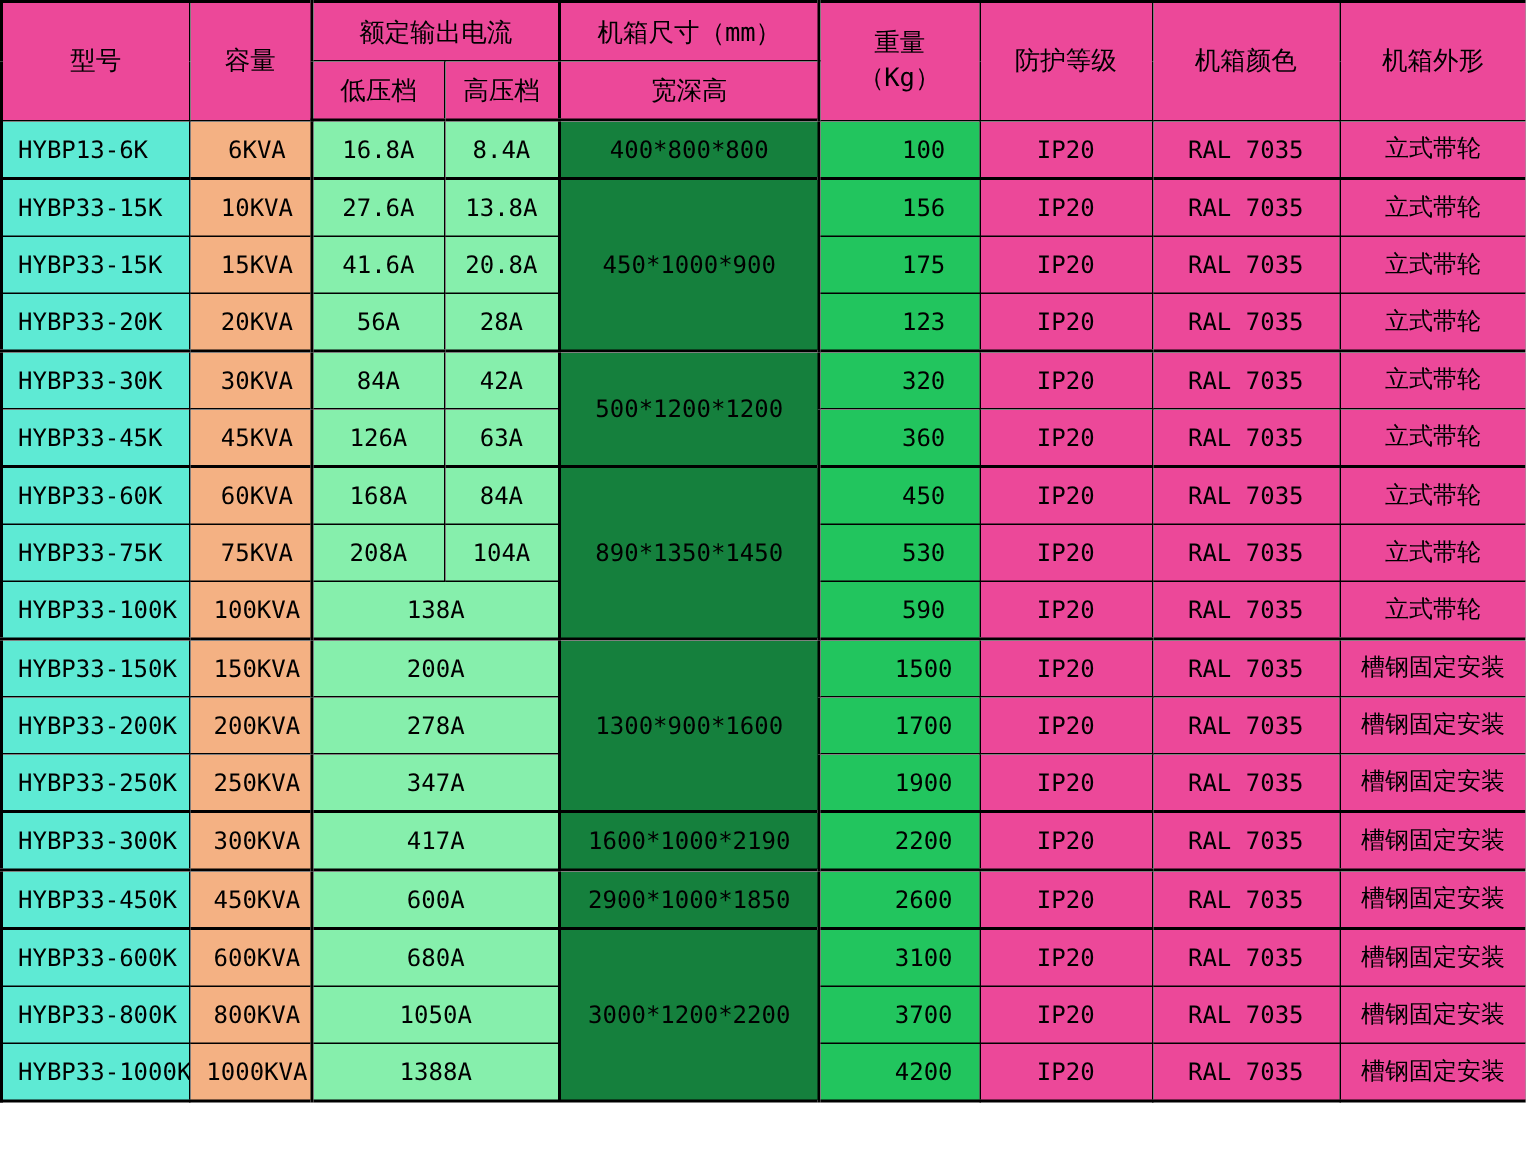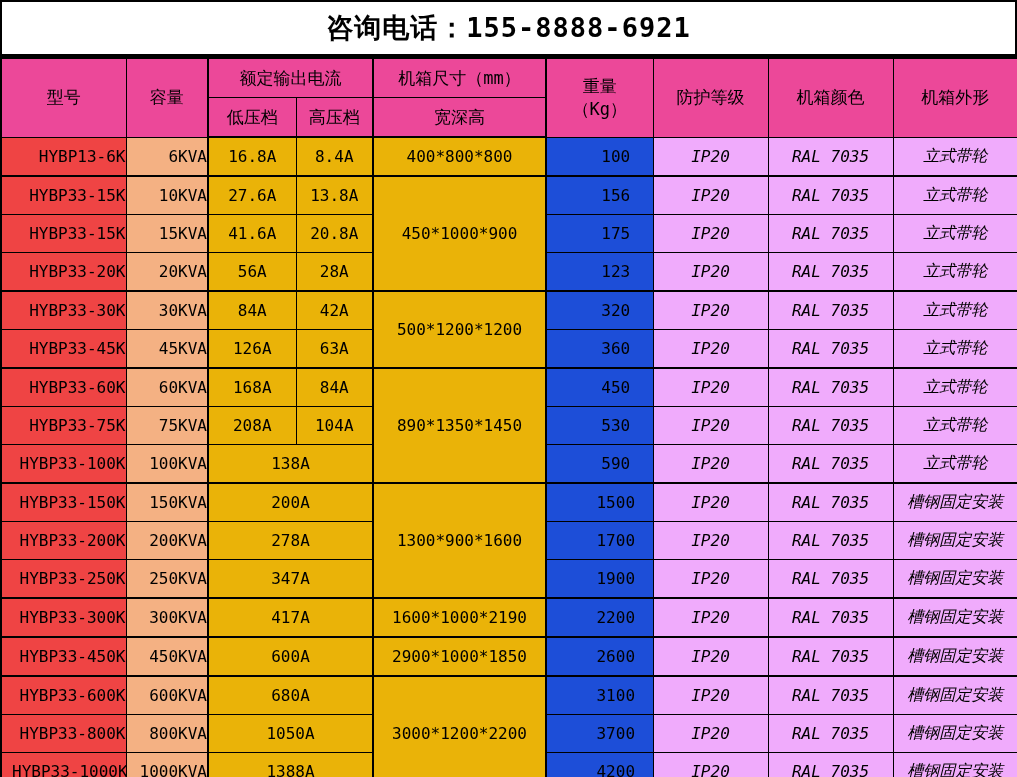--- a/index.html
+++ b/index.html
@@ -50,45 +50,42 @@
     background: #ec4899;
     font-size: 17px;
     height: 38px;
   }
   thead tr.hrow2 th { border-bottom-width: 2px; }
   tbody td {
     font-size: 16px;
     height: 37px;
   }
   .c-model {
-    background: #ef4444;
-    text-align: right;
+    background: #5eead4;
+    text-align: left;
     padding-left: 10px;
   }
   .c-cap {
     background: #F4B183;
-    text-align: right;
+    text-align: center;
     padding-left: 9px;
   }
-  .c-cur  { background: #eab308; }
-  .c-dim  { background: #eab308; }
-  .c-wt   { background: #1d4ed8; padding-left: 32px; }
-  .c-gray { background: #f0abfc; font-style: italic; }
+  .c-cur  { background: #86efac; }
+  .c-dim  { background: #15803d; }
+  .c-wt   { background: #22c55e; padding-left: 32px; }
+  .c-gray { background: #ec4899; }
   .bl2 { border-left-width: 2px; }
   tr.gtop td { border-top-width: 2px; }
   .two-line { line-height: 1.35; }
 </style>
 </head>
 <body>
 
 <div class="sheet">
 
-  <div class="title-bar">
-    <span>咨询电话：155-8888-6921</span>
-  </div>
 
   <table class="spec">
     <colgroup>
       <col style="width:125px">
         <col style="width:82px">
         <col style="width:88px">
         <col style="width:77px">
       <col style="width:173px">
         <col style="width:107px">
         <col style="width:115px">

